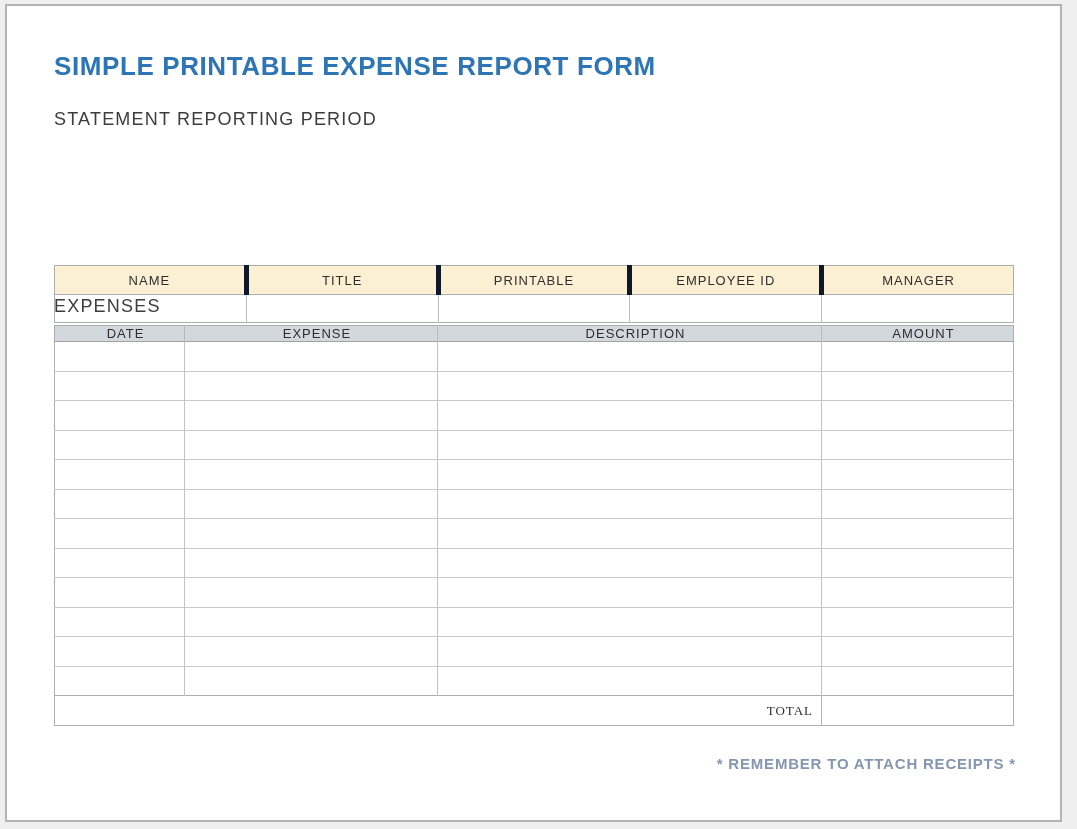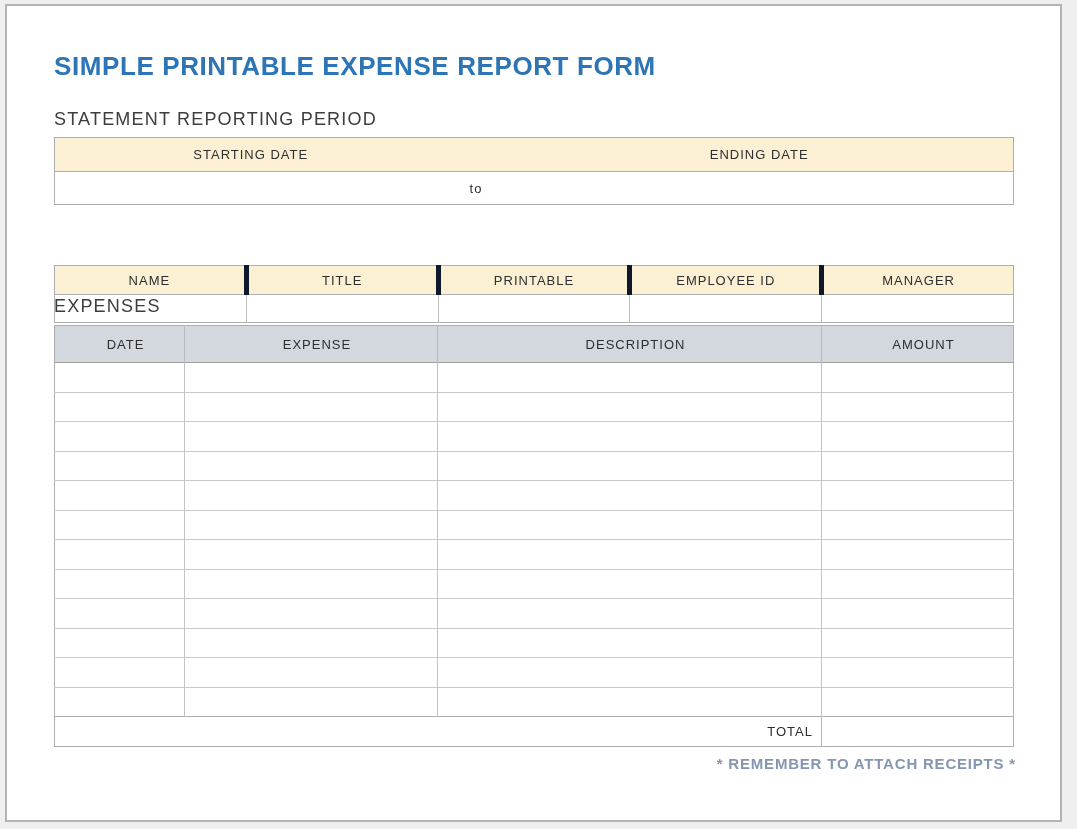--- a/index.html
+++ b/index.html
@@ -69,36 +69,36 @@
     border-left: 5px solid #0f172a;
   }
   .t2 th:first-child { border-left: none; }
   .t2 thead tr { border-bottom: 1px solid #b0b0b0; }
   .t2 td { height: 28px; border-left: 1px solid #bdbdbd; }
   .t2 td:first-child { border-left: none; }
 
   
   .t3 { top: 319px; }
   .t3 th {
-    background: #d3d7de; height: 37px; text-align: center;
+    background: #d3d7de; height: 16px; text-align: center;
     border-left: 1px solid #b6bac1;
     padding-left: 20px;
   }
   .t3 th:first-child { border-left: none; }
   .t3 thead tr { border-bottom: 1px solid #a2a2a2; }
   .t3 tbody td {
     height: 29.5px;
     border-left: 1px solid #c3c3c3;
     border-top: 1px solid #c9c9c9;
   }
   .t3 tbody td:first-child { border-left: none; }
   .t3 tbody tr:first-child td { border-top: none; }
   .t3 tfoot tr { border-top: 1px solid #aeaeae; }
   .t3 tfoot td { height: 30px; }
-  .t3 .total-label-cell { text-align: right; }
+  .t3 .total-label-cell { text-align: right; font-family: Liberation Serif, serif; }
   .t3 .total-amount-cell { border-left: 1px solid #b5b5b5; }
 
   .footer-note {
     top: 746px;
     margin: 3px;
     font-size: 15px;
     font-weight: bold;
     letter-spacing: 0.8px;
     color: #8496b0;
     white-space: nowrap;
@@ -107,41 +107,20 @@
 </style>
 </head>
 <body>
 
 <div class="page">
 
   <h1 class="sec title">SIMPLE PRINTABLE EXPENSE REPORT FORM</h1>
 
   <h2 class="sec section-heading heading-period">STATEMENT REPORTING PERIOD</h2>
 
-  <table class="sec tbl t1">
-    <colgroup>
-        <col style="width:392px">
-        <col style="width:59px">
-        <col style="width:508px">
-      </colgroup>
-    <thead>
-      <tr>
-        <th>STARTING DATE</th>
-        <th></th>
-        <th>ENDING DATE</th>
-      </tr>
-    </thead>
-    <tbody>
-      <tr>
-        <td></td>
-        <td>to</td>
-        <td></td>
-      </tr>
-    </tbody>
-  </table>
 
   <table class="sec tbl t2">
     <colgroup>
         <col style="width:191.8px">
         <col style="width:191.8px">
         <col style="width:191.8px">
         <col style="width:191.8px">
         <col style="width:191.8px">
       </colgroup>
     <thead>

